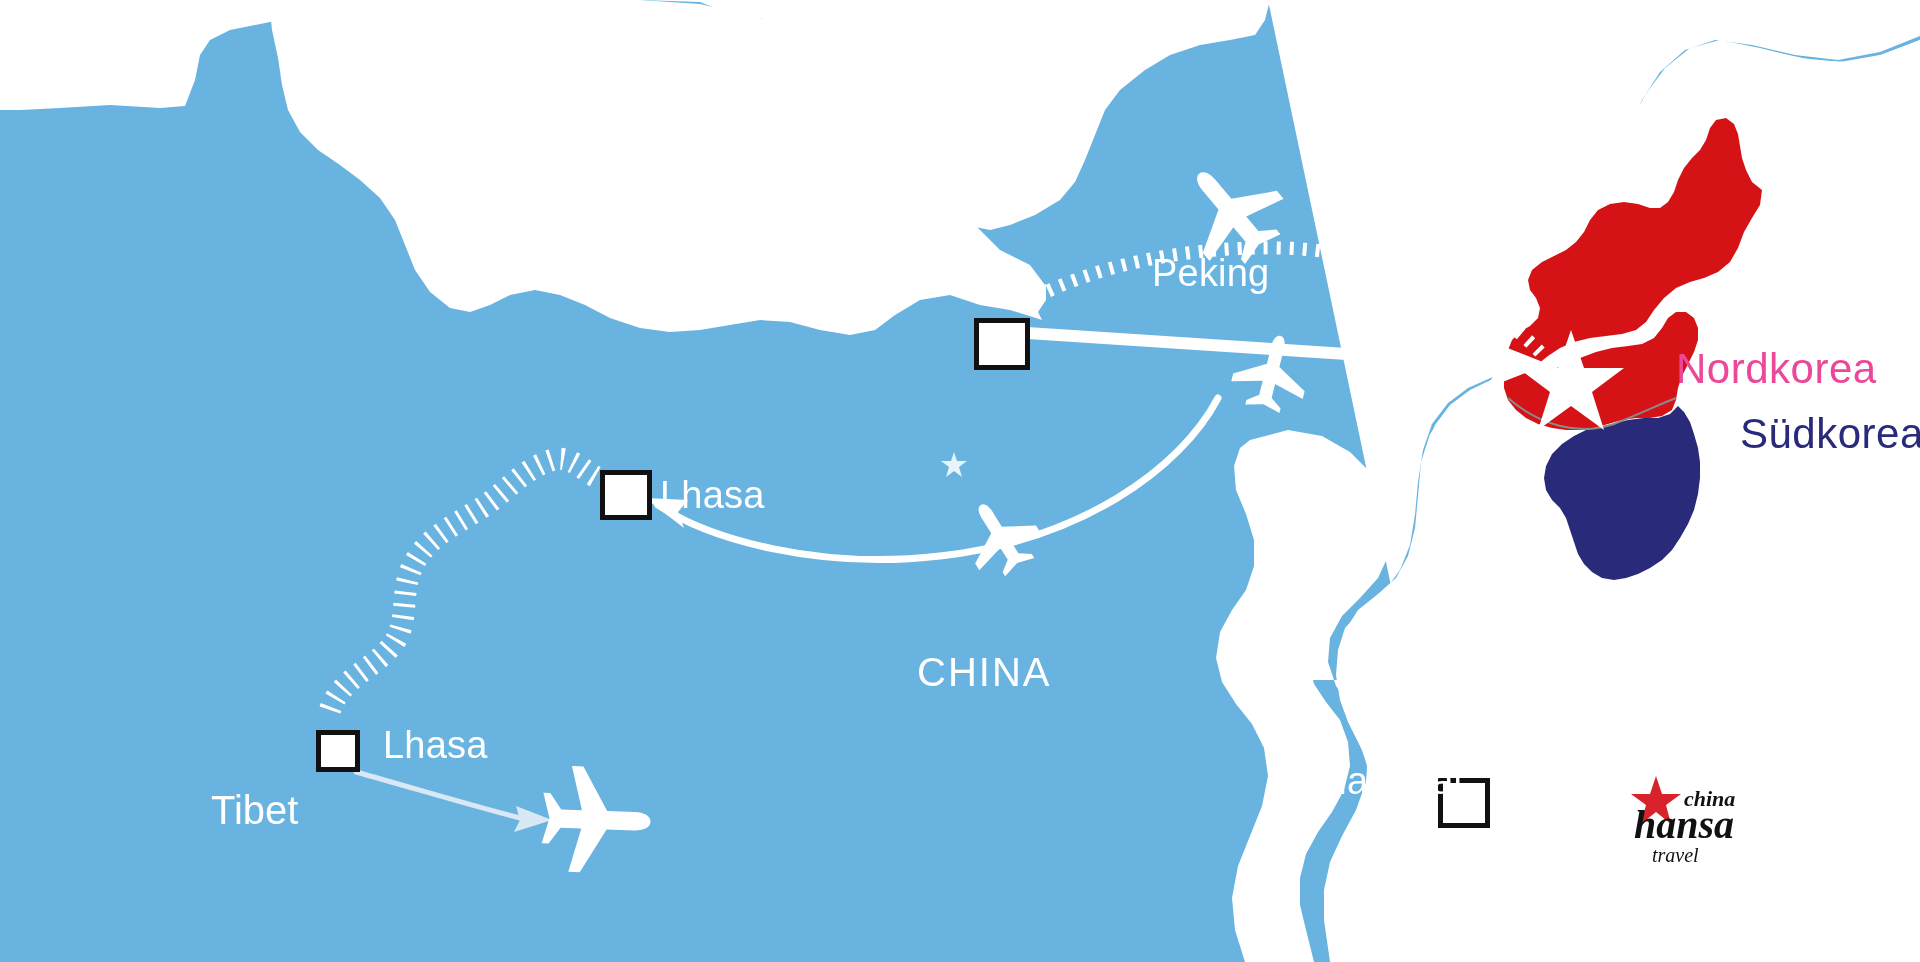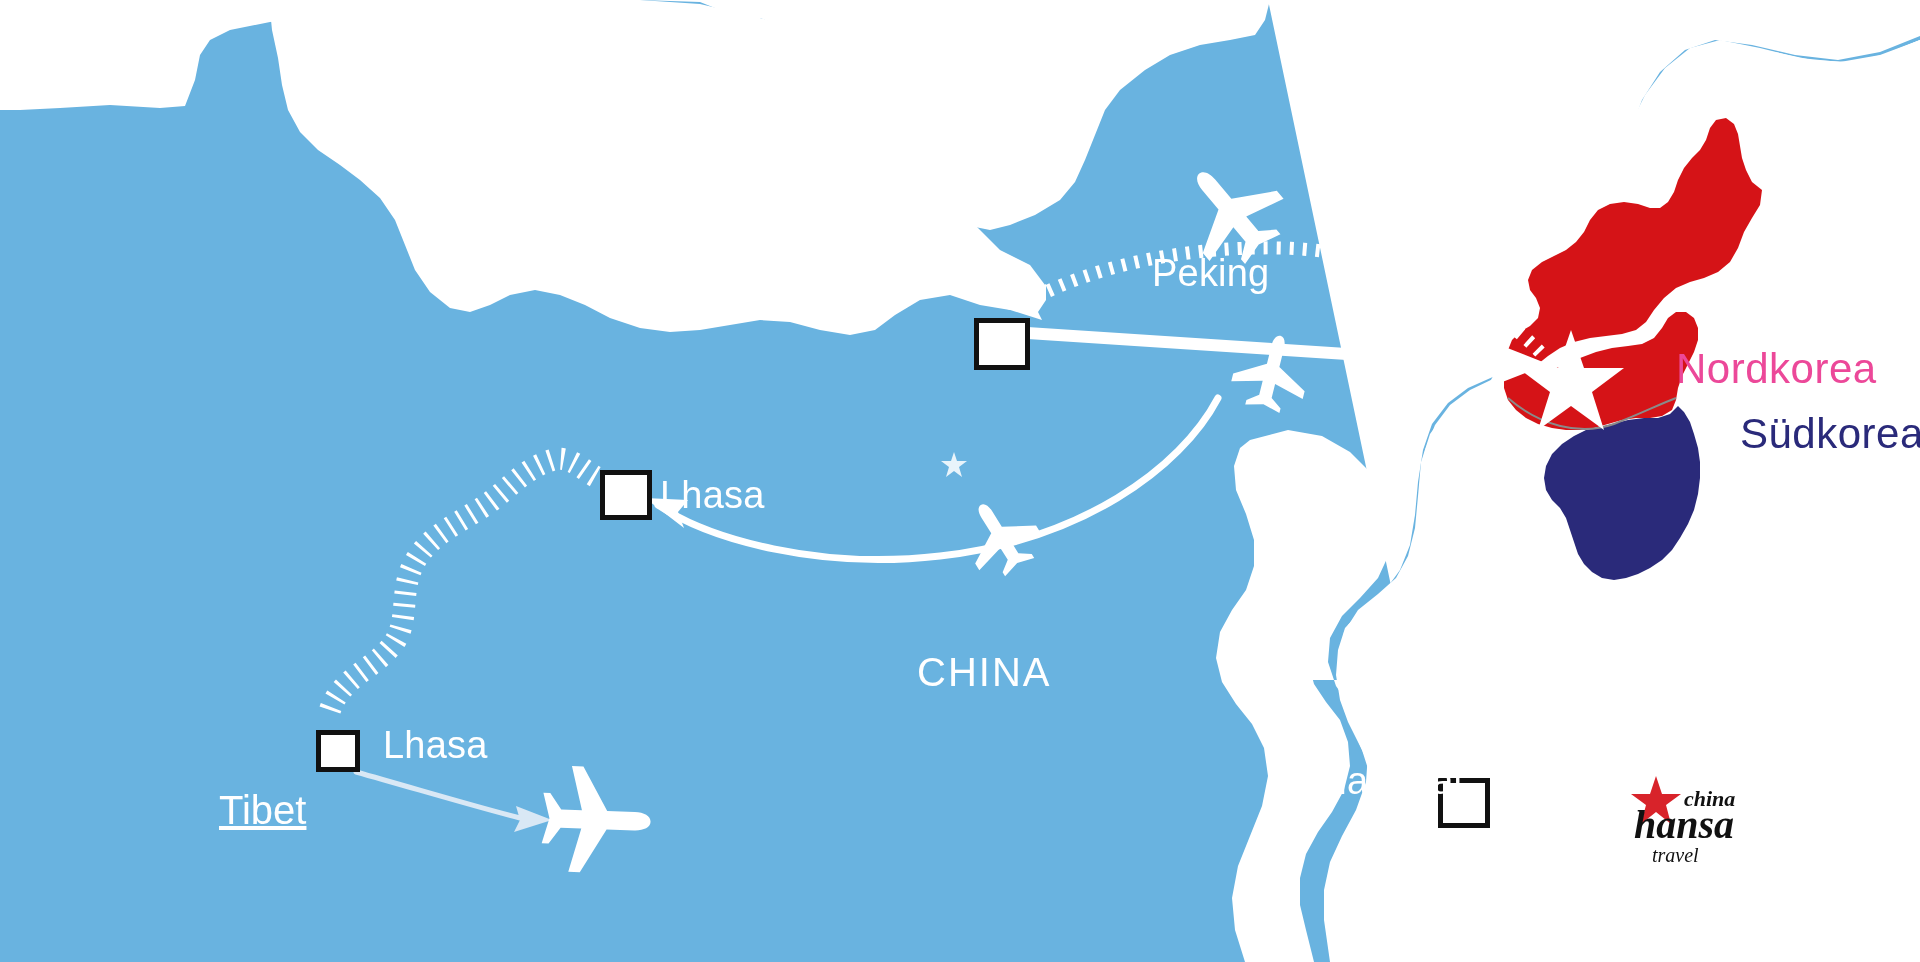--- a/index.html
+++ b/index.html
@@ -295,21 +295,21 @@
   <div class="map-label city-label" style="left:1152px; top:252px;">Peking</div>
 
   <div class="map-label city-label" style="left:660px; top:474px;">Lhasa</div>
 
   <div class="map-label city-label" style="left:383px; top:724px;">Lhasa</div>
 
   <div class="map-label city-label" style="left:1300px; top:760px;">Shanghai</div>
 
   <div class="map-label region-label" style="left:917px; top:650px; letter-spacing:2px;">CHINA</div>
 
-  <div class="map-label region-label" style="left:219px; top:788px;text-decoration:underline;">Tibet</div>
+  <div class="map-label region-label" style="left:211px; top:788px;">Tibet</div>
 
   <div class="map-label country-label" style="left:1676px; top:345px; color:#ec4899;">Nordkorea</div>
 
   <div class="map-label country-label" style="left:1740px; top:410px; color:#2a2a7a;">Südkorea</div>
 
   <div id="logo">
     <svg viewBox="0 0 190 100" width="190" height="100">
       <path fill="#d8232a" d="
         M 28,6 L 34,24 L 53,24 L 38,35 L 43,54 L 28,42 L 13,54 L 18,35 L 3,24 L 22,24 Z"></path>
       <text x="56" y="36" font-family="Liberation Serif, serif" font-size="22" font-style="italic" font-weight="bold" fill="#111111">china</text>

